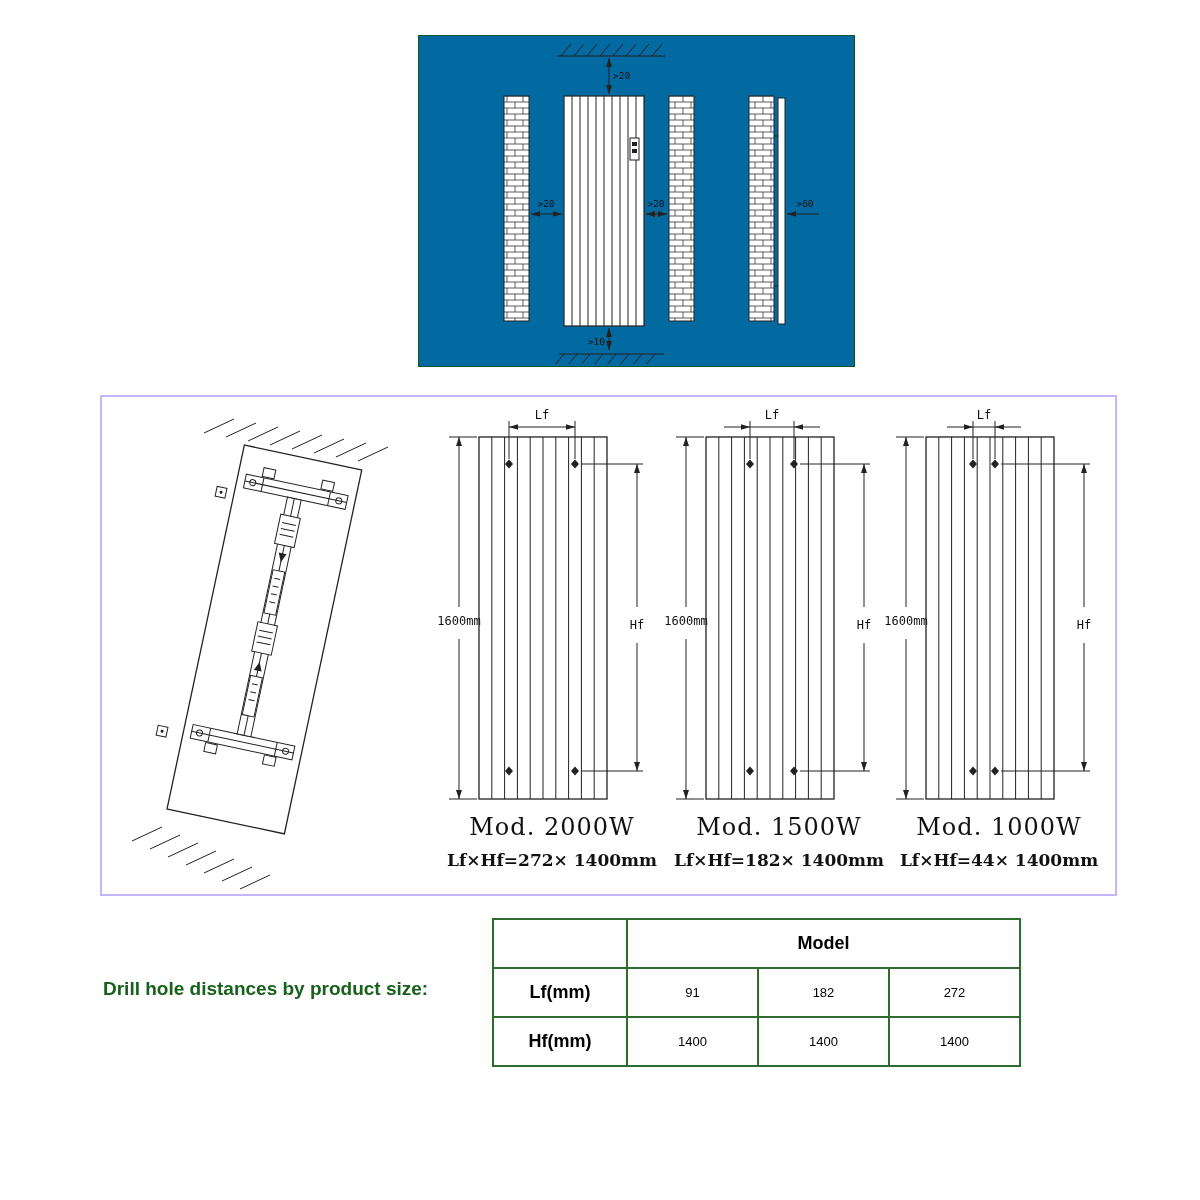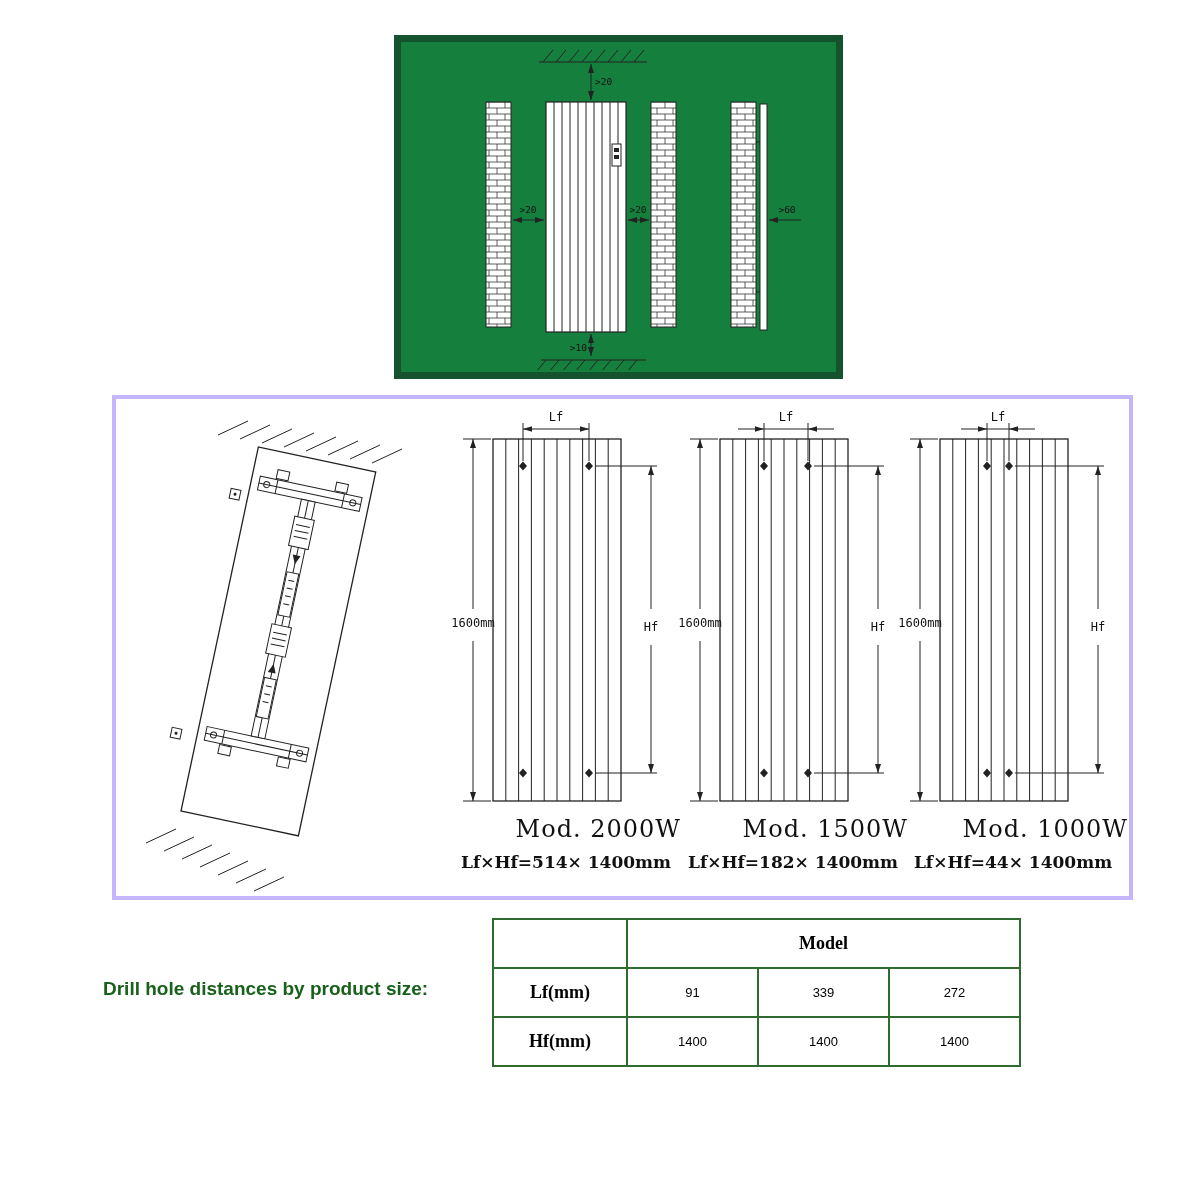--- a/index.html
+++ b/index.html
@@ -1,33 +1,33 @@
 <!DOCTYPE html>
 <html><head>
 <meta charset="utf-8">
 <style>
   html,body{margin:0;padding:0;background:#fff;}
   body{width:1200px;height:1200px;position:relative;font-family:"Liberation Sans",sans-serif;color:#111;}
   .abs{position:absolute;}
-  #topbox{left:394px;top:35px;width:435px;height:330px;border:7px solid #14532d;background:#15803d;}
-  #mainbox{left:100px;top:395px;width:1013px;height:497px;border:4px solid #c4b5fd;background:#fff;margin-left:12px;}
+  #topbox{left:418px;top:35px;width:435px;height:330px;border:1px solid #14532d;background:#0369a1;}
+  #mainbox{left:100px;top:395px;width:1013px;height:497px;border:2px solid #c4b5fd;background:#fff;}
   svg{display:block;}
   .iso-svg{position:absolute;left:10px;top:4px;}
   .view{position:absolute;top:12px;width:230px;text-align:center;}
   .view-a{left:335px;} .view-b{left:562px;} .view-c{left:782px;}
-  .model-name{font-family:"DejaVu Serif",serif;font-size:24px;color:#111;margin-top:4px;letter-spacing:1px;text-align:right;}
+  .model-name{font-family:"DejaVu Serif",serif;font-size:24px;color:#111;margin-top:4px;letter-spacing:1px;}
   .model-size{font-family:"DejaVu Serif",serif;font-size:17px;font-weight:bold;color:#111;margin-top:9px;}
   .dim-label{font-family:"DejaVu Sans Mono",monospace;font-size:12px;fill:#111;}
   .dim-label-sm{font-family:"DejaVu Sans Mono",monospace;font-size:9.5px;fill:#111;}
   #table-title{left:103px;top:930px;font-size:19px;font-weight:bold;color:#17611a;margin-top:48px;}
   #drill-table{position:absolute;left:492px;top:918px;border-collapse:collapse;background:#fff;}
   #drill-table td{border:2px solid #2e6b2e;text-align:center;vertical-align:middle;height:45px;font-size:13px;color:#000;}
   #drill-table td.c0{width:130px;}
   #drill-table td.cc{width:127px;}
-  #drill-table .th{font-weight:bold;font-size:18px;font-family:Liberation Serif, serif;}
+  #drill-table .th{font-weight:bold;font-size:18px;}
   .line{stroke:#222;fill:none;stroke-width:1;}
   .fill{fill:#222;stroke:none;}
 </style>
 </head>
 <body>
 
 <div class="abs" id="topbox">
   <svg width="433" height="328" viewBox="0 0 433 328">
     <defs>
       <pattern id="brick" width="16" height="12" patternUnits="userSpaceOnUse">
@@ -168,21 +168,21 @@
         <path d="M22 28 L19 37 L25 37 Z M22 390 L19 381 L25 381 Z"></path>
         <path d="M72 18 L81 15.2 L81 20.8 Z M138 18 L129 15.2 L129 20.8 Z"></path>
         <path d="M200 55 L197 64 L203 64 Z M200 362 L197 353 L203 353 Z"></path>
         <path d="M72 50.5 L76 55 L72 59.5 L68 55 Z M138 50.5 L142 55 L138 59.5 L134 55 Z M72 357.5 L76 362 L72 366.5 L68 362 Z M138 357.5 L142 362 L138 366.5 L134 362 Z"></path>
       </g>
       <text class="dim-label" x="105" y="10" text-anchor="middle">Lf</text>
       <text class="dim-label" x="22" y="216" text-anchor="middle">1600mm</text>
       <text class="dim-label" x="200" y="220" text-anchor="middle">Hf</text>
     </svg>
     <div class="model-name">Mod. 2000W</div>
-    <div class="model-size">Lf×Hf=514× 1400mm</div>
+    <div class="model-size">Lf×Hf=272× 1400mm</div>
   </div>
 
   <div class="view view-b">
     <svg width="230" height="400" viewBox="0 0 230 400">
       <g class="line">
         <rect x="42" y="28" width="128" height="362" stroke-width="1.3"></rect>
         <path d="M54.8 28 V390 M67.6 28 V390 M80.4 28 V390 M93.2 28 V390 M106 28 V390 M118.8 28 V390 M131.6 28 V390 M144.4 28 V390 M157.2 28 V390"></path>
         <path d="M40 28 H12 M40 390 H12"></path>
         <path d="M22 28 V198 M22 230 V390"></path>
         <path d="M86 12 V50 M130 12 V50"></path>
@@ -235,21 +235,21 @@
 
 <table id="drill-table">
   <tbody>
       <tr>
     <td class="c0"></td>
     <td class="cc th" colspan="3">Model</td>
   </tr>
   <tr>
     <td class="c0 th">Lf(mm)</td>
     <td class="cc">91</td>
-    <td class="cc">339</td>
+    <td class="cc">182</td>
     <td class="cc">272</td>
   </tr>
   <tr>
     <td class="c0 th">Hf(mm)</td>
     <td class="cc">1400</td>
     <td class="cc">1400</td>
     <td class="cc">1400</td>
   </tr>
 </tbody>
   </table>

